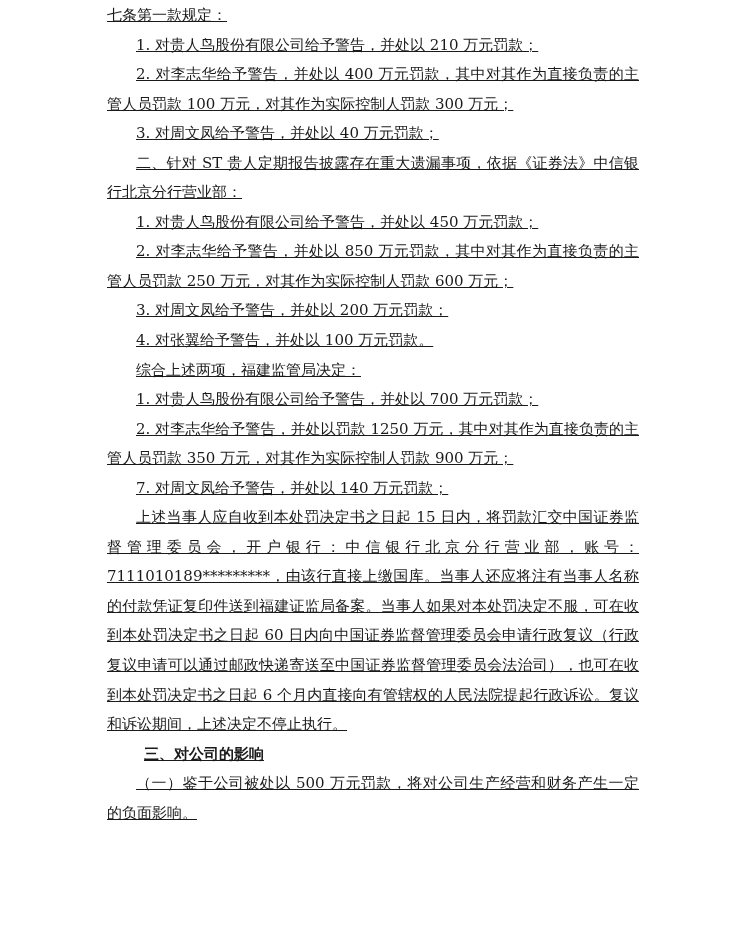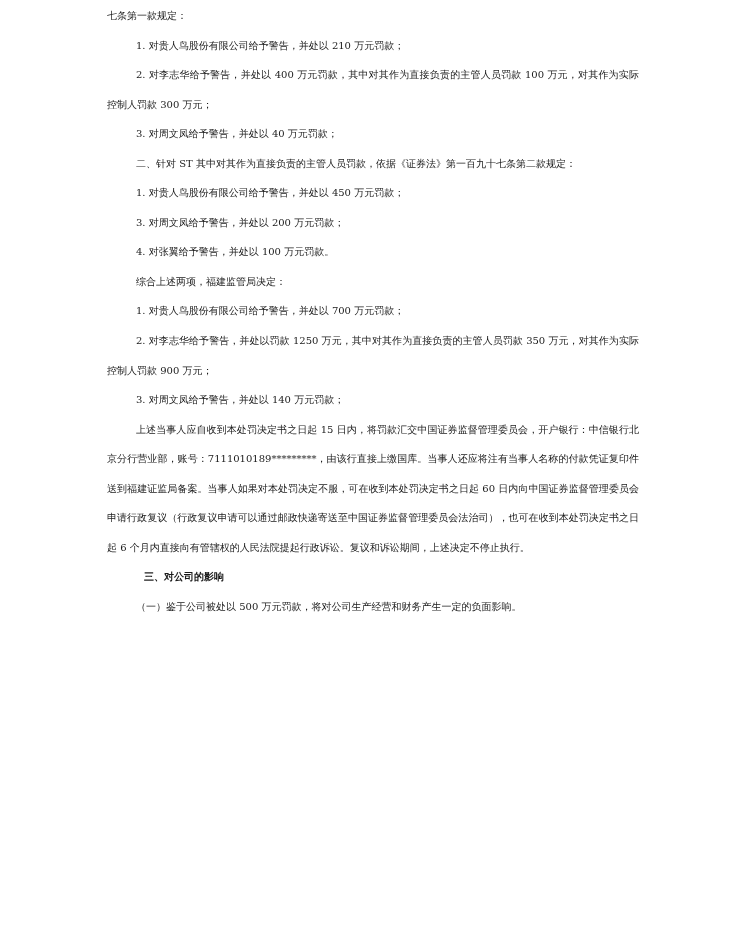--- a/index.html
+++ b/index.html
@@ -1,39 +1,41 @@
 <!DOCTYPE html>
 <html><head>
 <meta charset="utf-8">
 <style>
   html, body { margin: 0; padding: 0; background: #ffffff; }
   body { width: 744px; height: 936px; position: relative; overflow: hidden; }
   .page {
     position: absolute; left: 107px; top: 1px; width: 532px;
     font-family: "DejaVu Serif", "Liberation Serif", serif;
-    font-size: 10px; color: #1a1a1a;
+    font-size: 15px; color: #1a1a1a;
     line-height: 29.55px;
     text-align: justify;
+    text-decoration: underline;
   }
   .p { margin: 0; }
   .indent { text-indent: 29px; }
   .heading { font-family: "DejaVu Sans", "Liberation Sans", sans-serif; font-weight: bold; padding-left: 37px; }
 </style>
 </head>
 <body>
 
 <div class="page">
   <p class="p">七条第一款规定：</p>
   <p class="p indent">1. 对贵人鸟股份有限公司给予警告，并处以 210 万元罚款；</p>
   <p class="p indent">2. 对李志华给予警告，并处以 400 万元罚款，其中对其作为直接负责的主管人员罚款 100 万元，对其作为实际控制人罚款 300 万元；</p>
   <p class="p indent">3. 对周文凤给予警告，并处以 40 万元罚款；</p>
-  <p class="p indent">二、针对 ST 其中对其作为直接负责的主管人员罚款，依据《证券法》第一百九十七条第二款规定：</p>
+  <p class="p indent">二、针对 ST 贵人定期报告披露存在重大遗漏事项，依据《证券法》中信银行北京分行营业部：</p>
   <p class="p indent">1. 对贵人鸟股份有限公司给予警告，并处以 450 万元罚款；</p>
+  <p class="p indent">2. 对李志华给予警告，并处以 850 万元罚款，其中对其作为直接负责的主管人员罚款 250 万元，对其作为实际控制人罚款 600 万元；</p>
   <p class="p indent">3. 对周文凤给予警告，并处以 200 万元罚款；</p>
   <p class="p indent">4. 对张翼给予警告，并处以 100 万元罚款。</p>
   <p class="p indent">综合上述两项，福建监管局决定：</p>
   <p class="p indent">1. 对贵人鸟股份有限公司给予警告，并处以 700 万元罚款；</p>
   <p class="p indent">2. 对李志华给予警告，并处以罚款 1250 万元，其中对其作为直接负责的主管人员罚款 350 万元，对其作为实际控制人罚款 900 万元；</p>
-  <p class="p indent">3. 对周文凤给予警告，并处以 140 万元罚款；</p>
+  <p class="p indent">7. 对周文凤给予警告，并处以 140 万元罚款；</p>
   <p class="p indent">上述当事人应自收到本处罚决定书之日起 15 日内，将罚款汇交中国证券监督管理委员会，开户银行：中信银行北京分行营业部，账号：7111010189*********，由该行直接上缴国库。当事人还应将注有当事人名称的付款凭证复印件送到福建证监局备案。当事人如果对本处罚决定不服，可在收到本处罚决定书之日起 60 日内向中国证券监督管理委员会申请行政复议（行政复议申请可以通过邮政快递寄送至中国证券监督管理委员会法治司），也可在收到本处罚决定书之日起 6 个月内直接向有管辖权的人民法院提起行政诉讼。复议和诉讼期间，上述决定不停止执行。</p>
   <p class="p heading">三、对公司的影响</p>
   <p class="p indent">（一）鉴于公司被处以 500 万元罚款，将对公司生产经营和财务产生一定的负面影响。</p>
 </div>
 
 </body></html>

